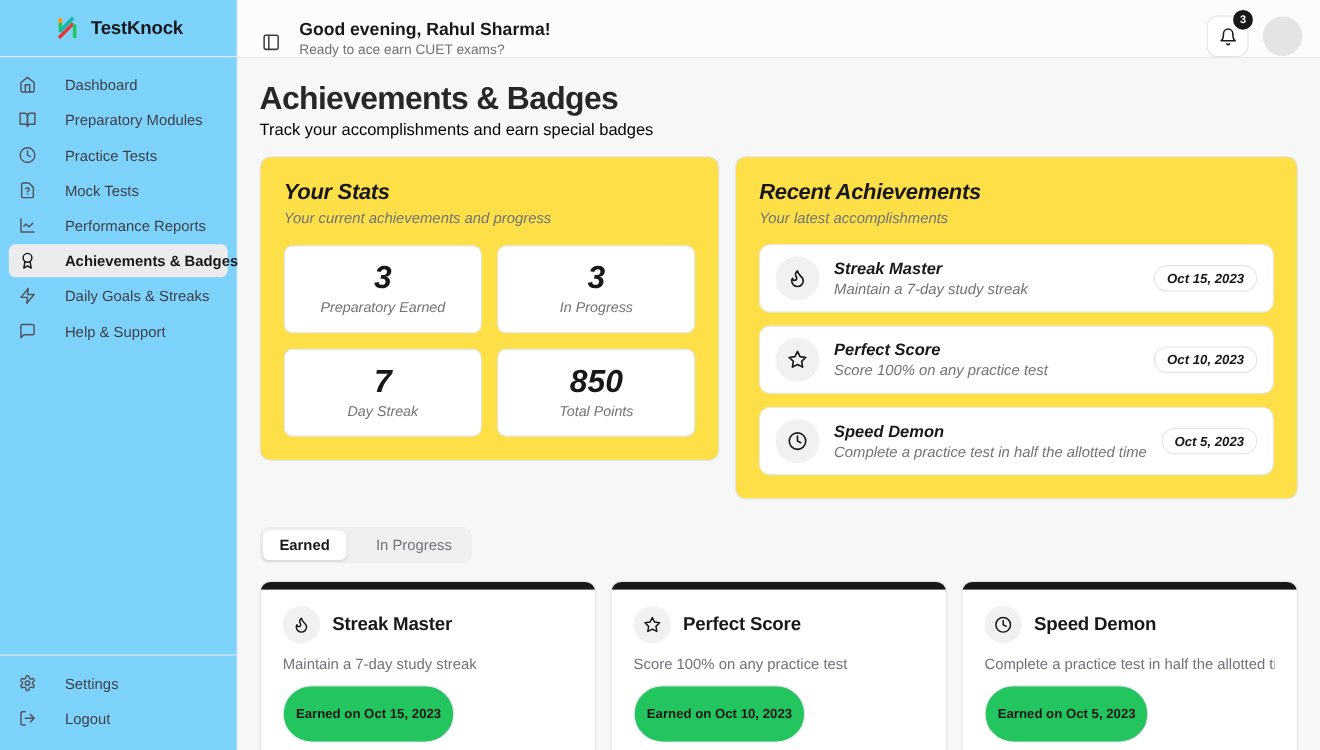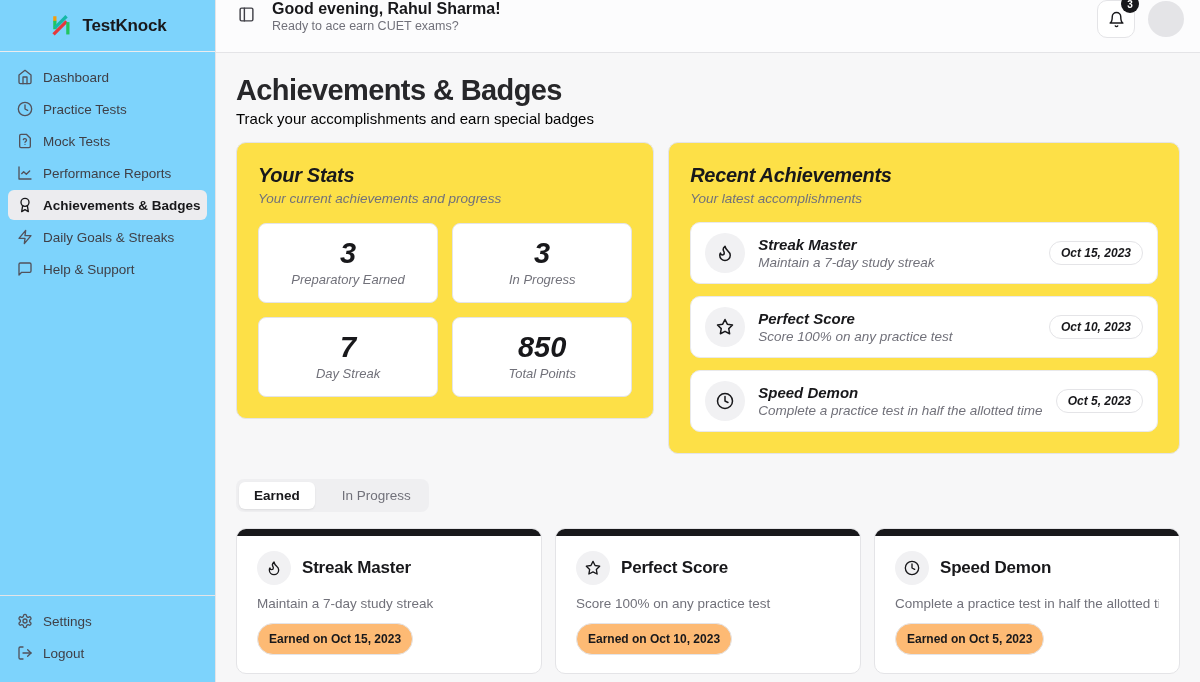--- a/index.html
+++ b/index.html
@@ -19,38 +19,38 @@
     border-right:1px solid #e4e4e7;
     display:flex; flex-direction:column;
   }
   .brand {
     height:52px; display:flex; align-items:center; justify-content:center;
     gap:8px; border-bottom:1px solid #ececee;
   }
   .brand-name { font-size:17px; font-weight:700; color:#18181b; letter-spacing:-0.2px; }
   .nav { padding:10px 8px 4px; display:flex; flex-direction:column; gap:2px; }
   .nav-item {
-    display:flex; align-items:center; gap:10px;
+    display:flex; align-items:center; gap:26px;
     padding:7px 9px; border-radius:6px;
     font-size:13.5px; color:#3f3f46; cursor:pointer; white-space:nowrap;
   }
   .nav-item svg { width:16px; height:16px; stroke:#52525b; flex:0 0 16px; }
   .nav-item.active { background:#ececef; color:#18181b; font-weight:700; }
   .nav-item.active svg { stroke:#18181b; }
   .sidebar-footer {
     margin-top:auto; border-top:1px solid #e4e4e7;
     padding:10px 8px 14px; display:flex; flex-direction:column; gap:2px;
   }
 
   
   .main { flex:1; display:flex; flex-direction:column; height:100%; min-width:0; }
   .topbar {
     height:53px; min-height:53px; background:#fcfcfd;
     border-bottom:1px solid #e4e4e7;
-    display:flex; align-items:flex-start; padding:0 16px; gap:12px;
+    display:flex; align-items:flex-end; padding:0 16px; gap:12px;
   }
   .panel-btn { width:28px; height:28px; display:flex; align-items:center; justify-content:center;
     border:none; background:transparent; border-radius:6px; cursor:pointer; }
   .panel-btn svg { width:17px; height:17px; stroke:#3f3f46; }
   .greet-title { font-size:16px; font-weight:700; color:#18181b; }
   .greet-sub { font-size:12.5px; color:#71717a; margin-top:1px; }
   .topbar-right { margin-left:auto; display:flex; align-items:center; gap:13px; }
   .bell-btn {
     position:relative; width:38px; height:38px; background:#fff;
     border:1px solid #e4e4e7; border-radius:10px; cursor:pointer;
@@ -107,21 +107,21 @@
   .badge-card { background:#fff; border:1px solid #e4e4e7; border-radius:10px; overflow:hidden; }
   .badge-top { height:7px; background:#18181b; }
   .badge-body { padding:15px 20px 18px; }
   .badge-head { display:flex; align-items:center; gap:11px; }
   .badge-head .icon-circle { width:34px; height:34px; min-width:34px; }
   .badge-head .icon-circle svg { width:16px; height:16px; }
   .badge-title { font-size:17px; font-weight:700; color:#18181b; letter-spacing:-0.2px; }
   .badge-desc { font-size:13.5px; color:#71717a; margin-top:11px; white-space:nowrap; overflow:hidden; }
   .badge-pill {
     display:inline-block; margin-top:12px; border:1px solid #e4e4e7; border-radius:999px;
-    padding:8px 11px; font-size:12px; font-weight:700; color:#18181b; background:#fdba74;
+    padding:18px 11px; font-size:12px; font-weight:700; color:#18181b; background:#22c55e;
   }
 </style>
 </head>
 <body>
 
 <aside class="sidebar">
   <div class="brand">
     <span>
       <svg width="26" height="26" viewBox="0 0 40 40" fill="none" stroke-width="5">
         <line x1="9" y1="5" x2="9" y2="13" stroke="#f59e0b"></line>
@@ -137,20 +137,27 @@
   <nav class="nav">
     <div class="nav-item">
       <svg viewBox="0 0 24 24" fill="none" stroke-width="2" stroke-linecap="round" stroke-linejoin="round">
           <path d="M3 9l9-7 9 7v11a2 2 0 0 1-2 2H5a2 2 0 0 1-2-2z"></path>
           <path d="M9 22V12h6v10"></path>
         </svg>
       <span>Dashboard</span>
     </div>
     <div class="nav-item">
       <svg viewBox="0 0 24 24" fill="none" stroke-width="2" stroke-linecap="round" stroke-linejoin="round">
+          <path d="M2 3h6a4 4 0 0 1 4 4v14a3 3 0 0 0-3-3H2z"></path>
+          <path d="M22 3h-6a4 4 0 0 0-4 4v14a3 3 0 0 1 3-3h7z"></path>
+        </svg>
+      <span>Preparatory Modules</span>
+    </div>
+    <div class="nav-item">
+      <svg viewBox="0 0 24 24" fill="none" stroke-width="2" stroke-linecap="round" stroke-linejoin="round">
           <circle cx="12" cy="12" r="10"></circle>
           <polyline points="12 6 12 12 16 14"></polyline>
         </svg>
       <span>Practice Tests</span>
     </div>
     <div class="nav-item">
       <svg viewBox="0 0 24 24" fill="none" stroke-width="2" stroke-linecap="round" stroke-linejoin="round">
           <path d="M14 2H6a2 2 0 0 0-2 2v16a2 2 0 0 0 2 2h12a2 2 0 0 0 2-2V8z"></path>
           <path d="M9.5 10a2.5 2.5 0 0 1 4.8.8c0 1.7-2.3 2.2-2.3 3.2"></path>
           <path d="M12 17h.01"></path>

